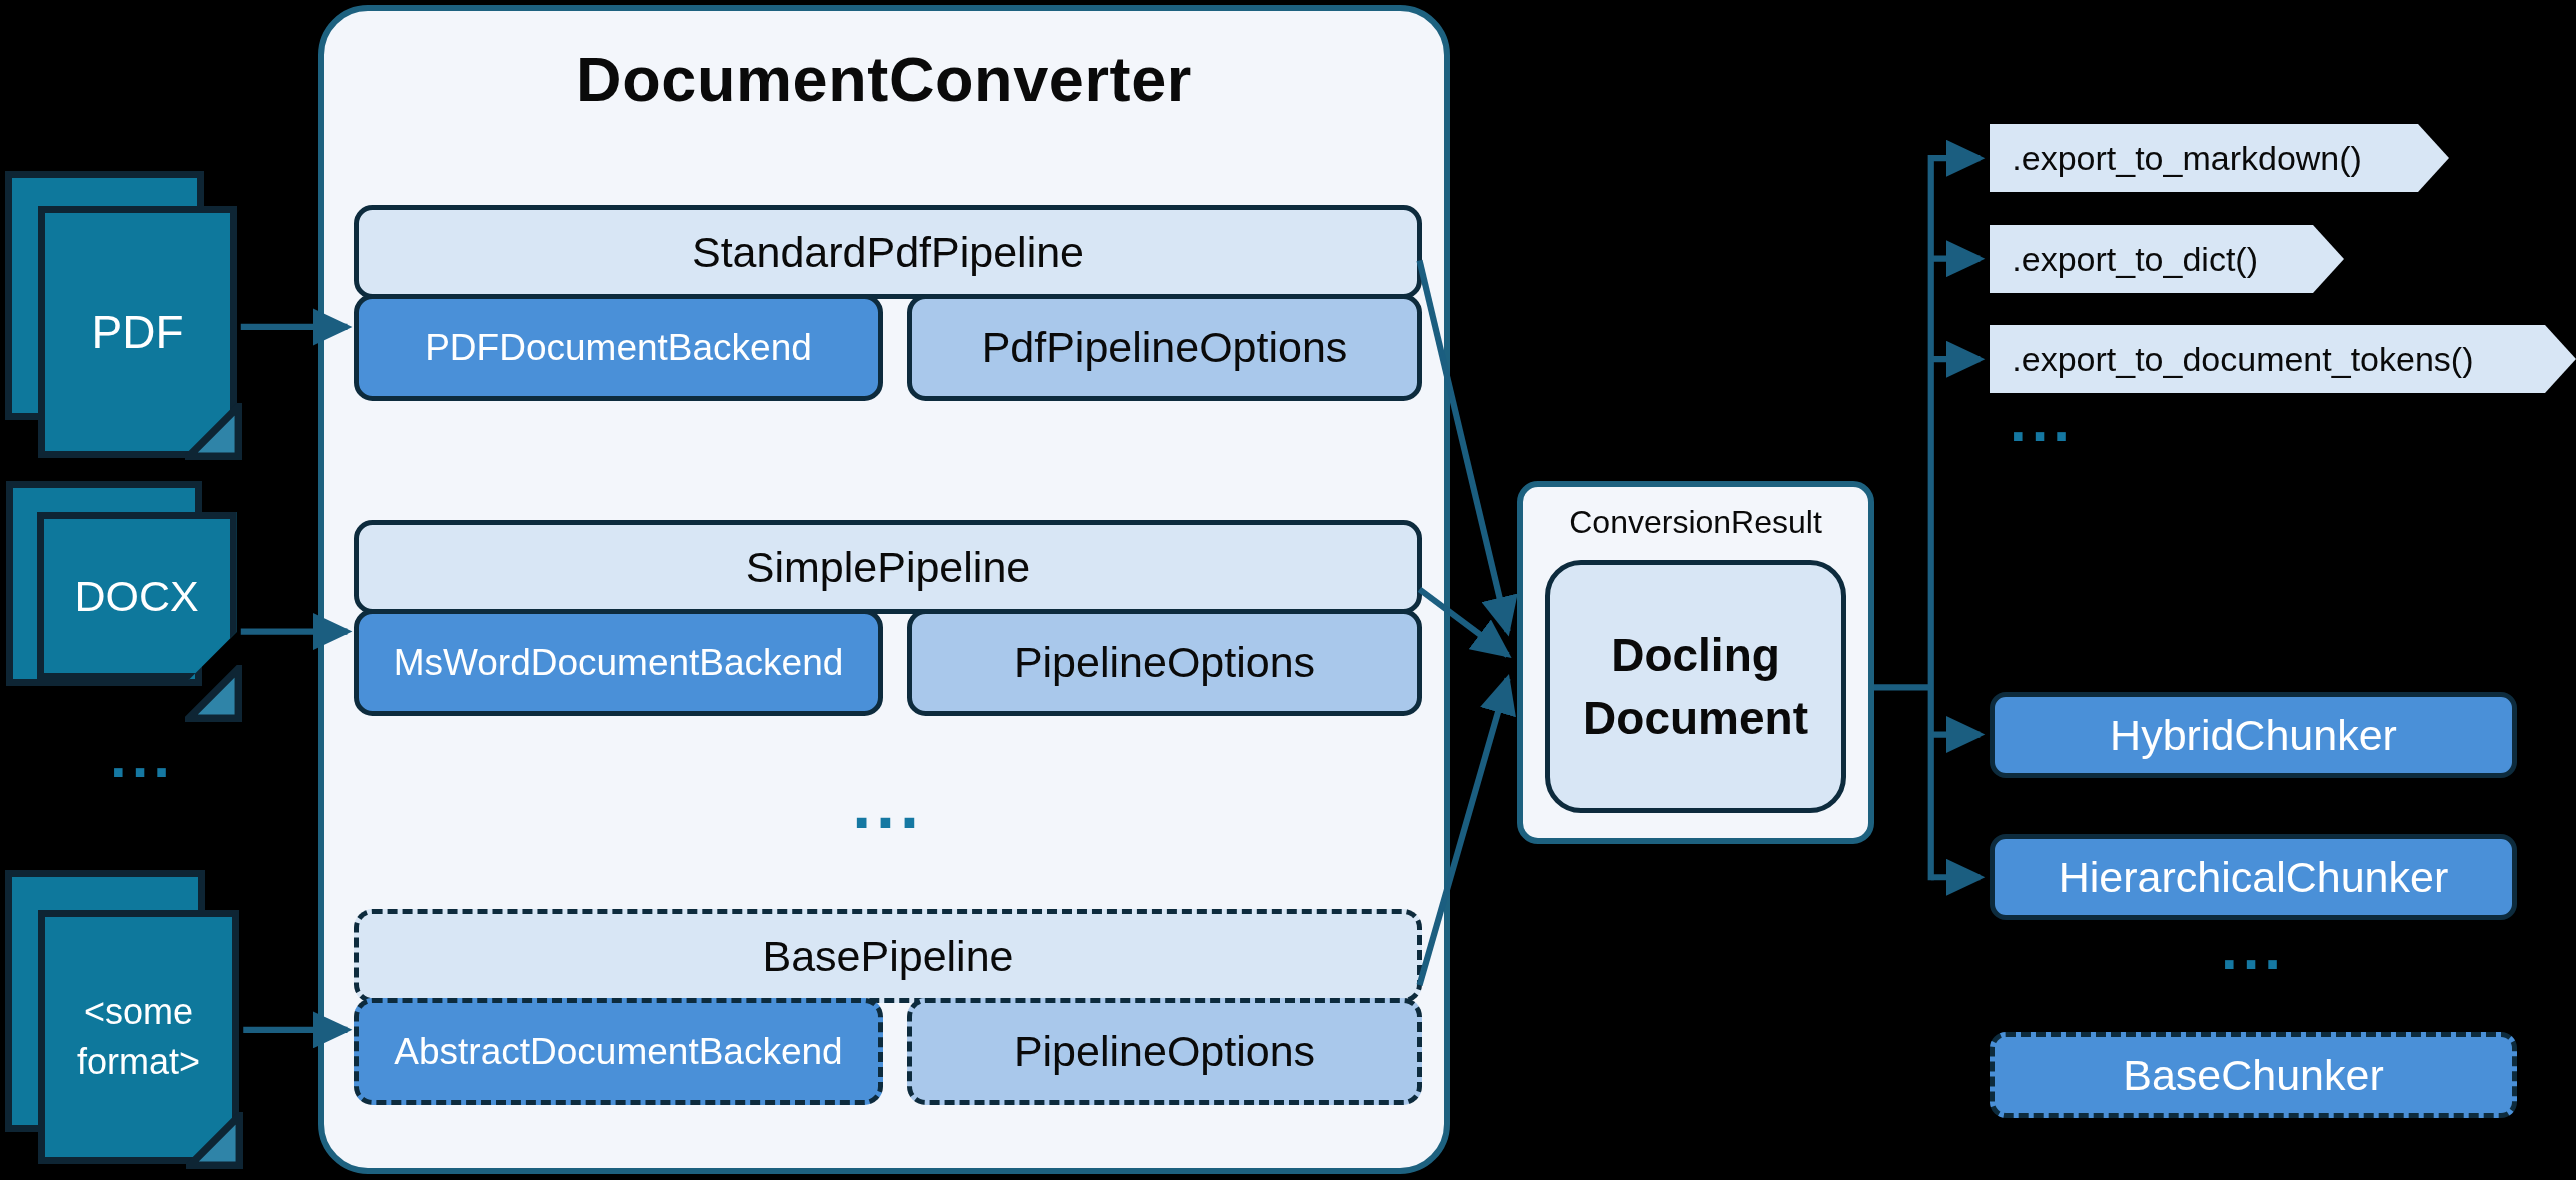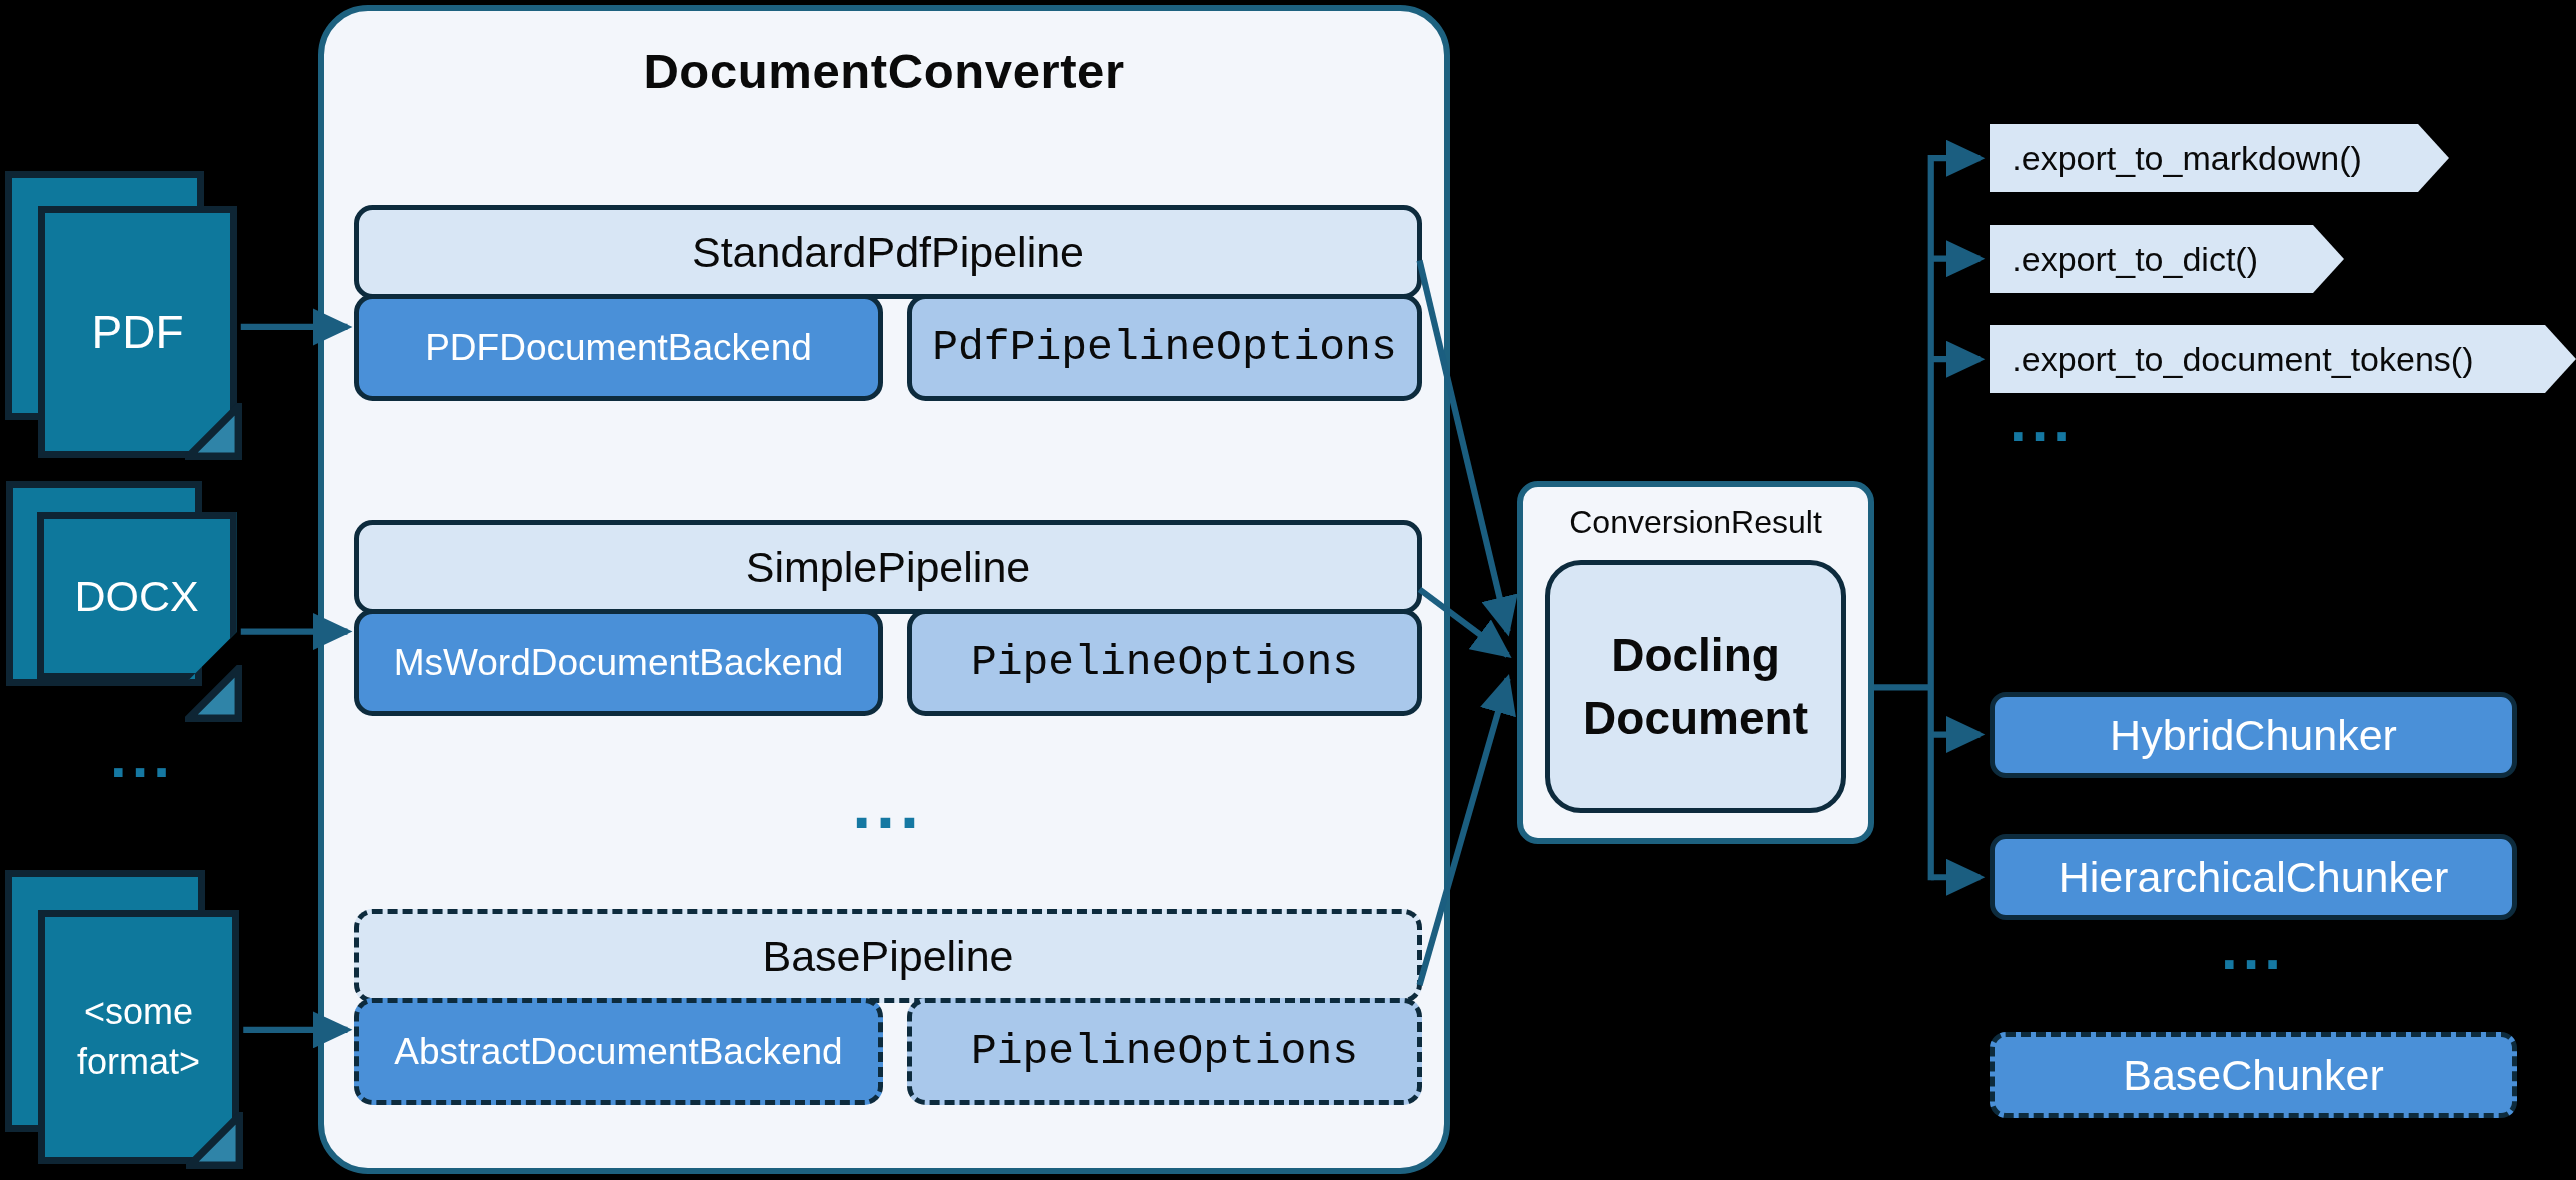--- a/index.html
+++ b/index.html
@@ -10,33 +10,33 @@
   }
   *{margin:0;padding:0;box-sizing:border-box;}
   html,body{background:var(--background);}
   body{font-family:"Liberation Sans","DejaVu Sans",sans-serif;}
   .canvas{position:relative;width:2576px;height:1180px;background:var(--background);overflow:hidden;}
 
   
   .converter{position:absolute;left:318px;top:5px;width:1132px;height:1169px;
     background:var(--panel-bg);border:6.2px solid var(--panel-border);border-radius:50px;}
   .converter-title{position:absolute;left:0;top:32px;width:100%;text-align:center;
-    font-size:49px;font-weight:bold;color:var(--text-dark);letter-spacing:0.6px;}
+    font-size:63px;font-weight:bold;color:var(--text-dark);letter-spacing:0.6px;}
 
   .pipe-group{position:absolute;left:30px;width:1068px;}
   .pipe-header{height:94px;background:var(--box-light);border:5px solid var(--ink);
     border-radius:18.6px;display:flex;align-items:center;justify-content:center;
     font-size:43px;color:var(--text-dark);}
   .pipe-sub{display:flex;gap:24px;margin-top:-5px;height:107px;}
   .pipe-backend{width:529px;background:var(--box-blue);border:5px solid var(--ink);
     border-radius:18.6px;display:flex;align-items:center;justify-content:center;
     font-size:37px;color:var(--text-light);}
   .pipe-options{flex:1;background:var(--box-mid);border:5px solid var(--ink);
     border-radius:18.6px;display:flex;align-items:center;justify-content:center;
-    font-size:43px;color:var(--text-dark);font-family:Liberation Mono, monospace;}
+    font-size:43px;color:var(--text-dark);}
   .dashed .pipe-header,.dashed .pipe-backend,.dashed .pipe-options{border-style:dashed;}
 
   
   .dots{position:absolute;color:var(--dots);font-weight:bold;line-height:1;letter-spacing:5px;}
 
   
   .doc-icon{position:absolute;}
   .page{position:absolute;background:var(--doc-fill);border:7.4px solid var(--doc-border);}
   .page-front{display:flex;align-items:center;justify-content:center;text-align:center;
     color:var(--text-light);clip-path:polygon(0 0,100% 0,100% calc(100% - 48px),calc(100% - 48px) 100%,0 100%);}

